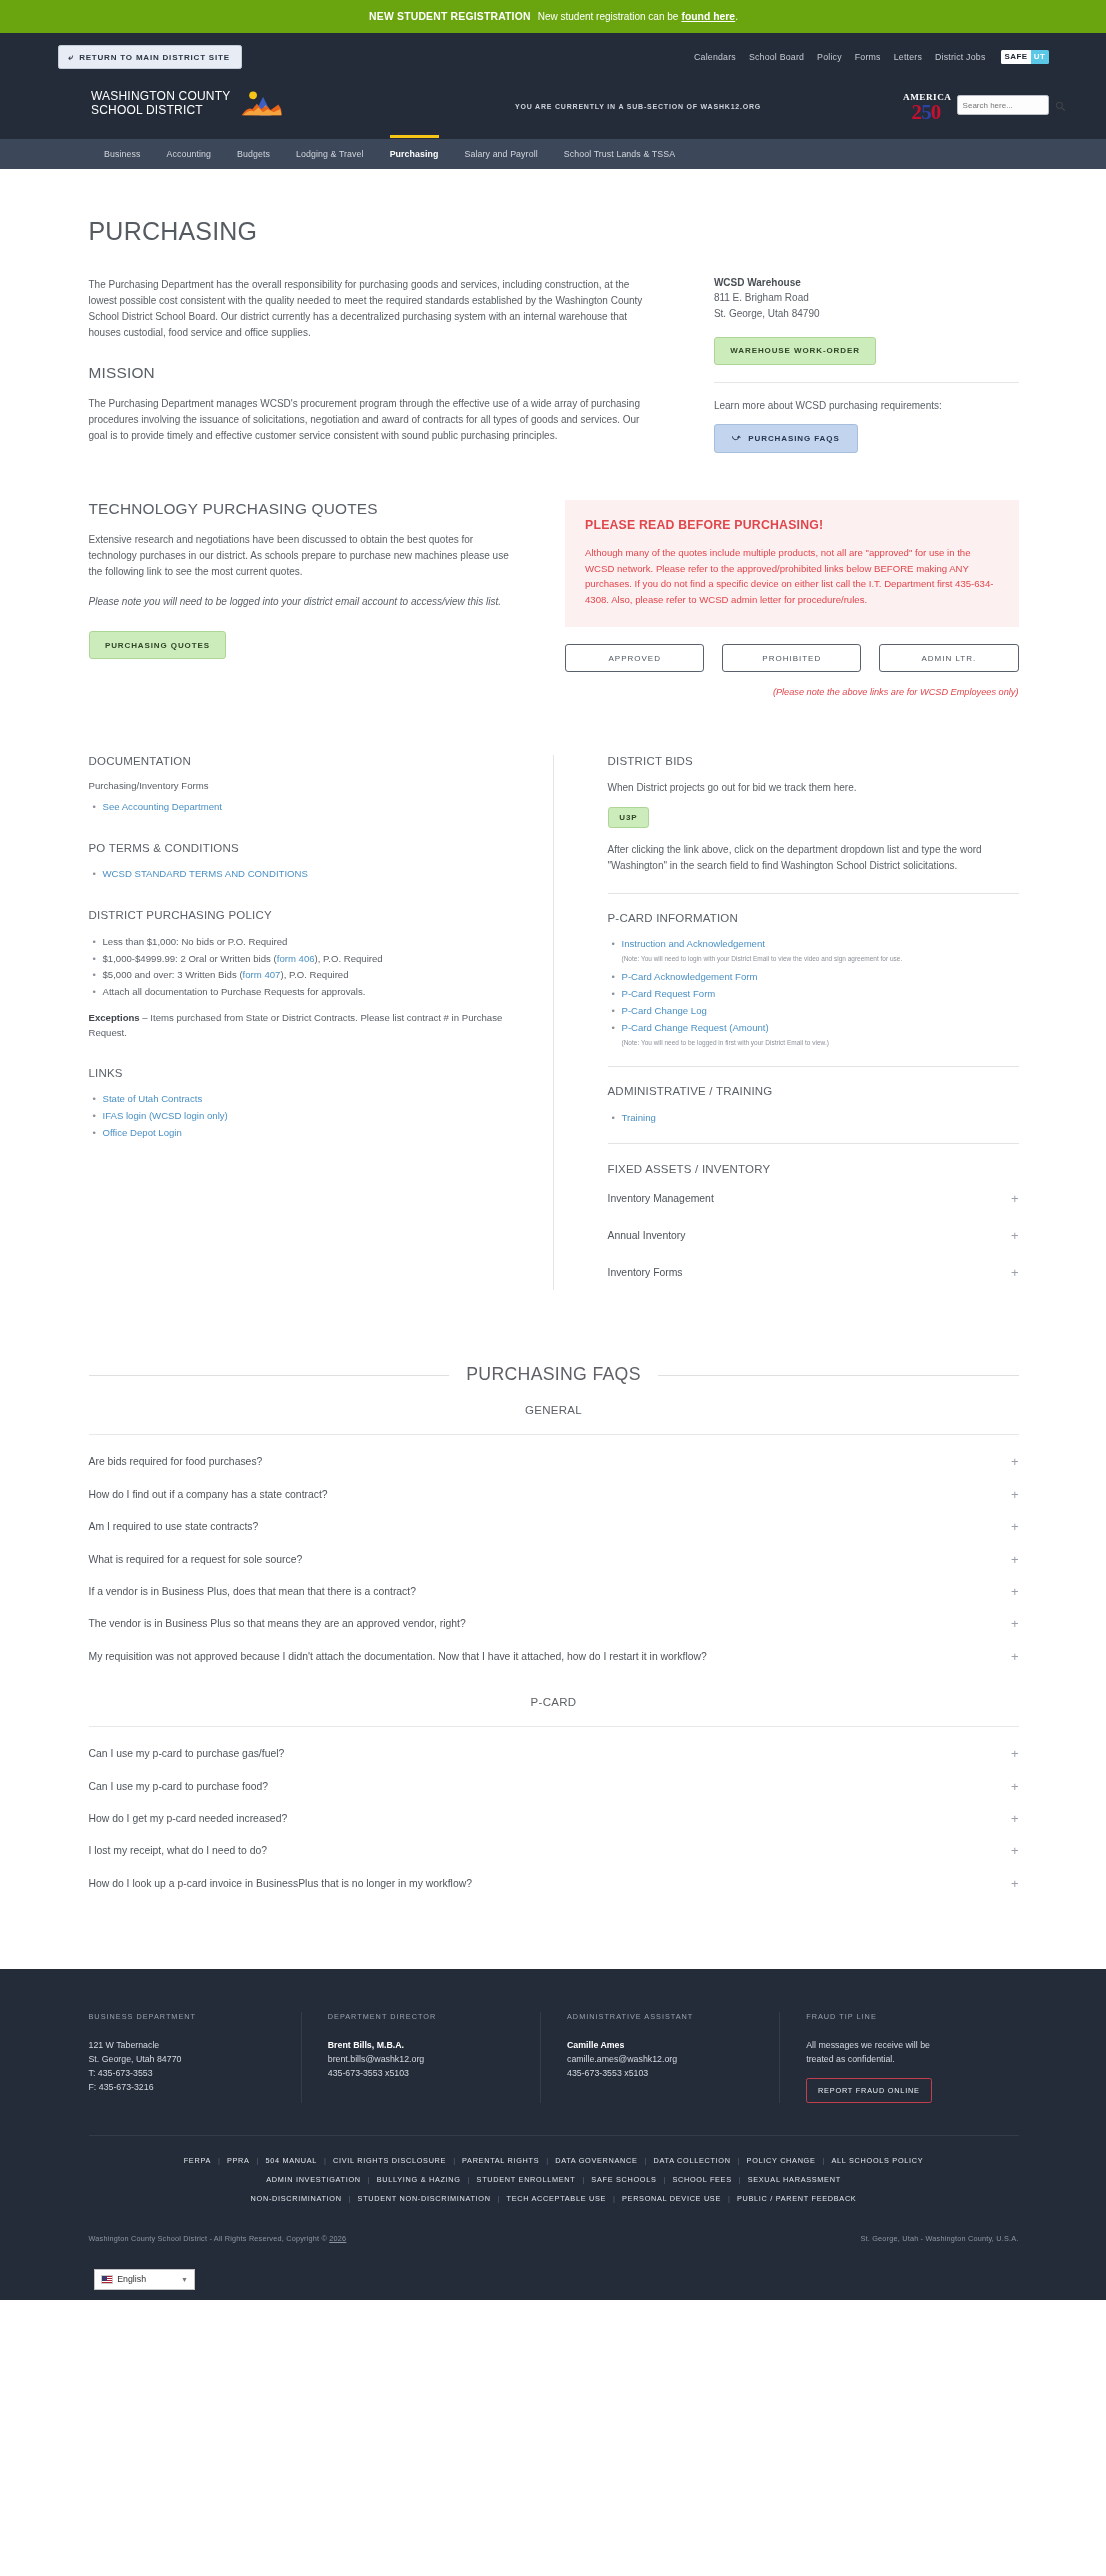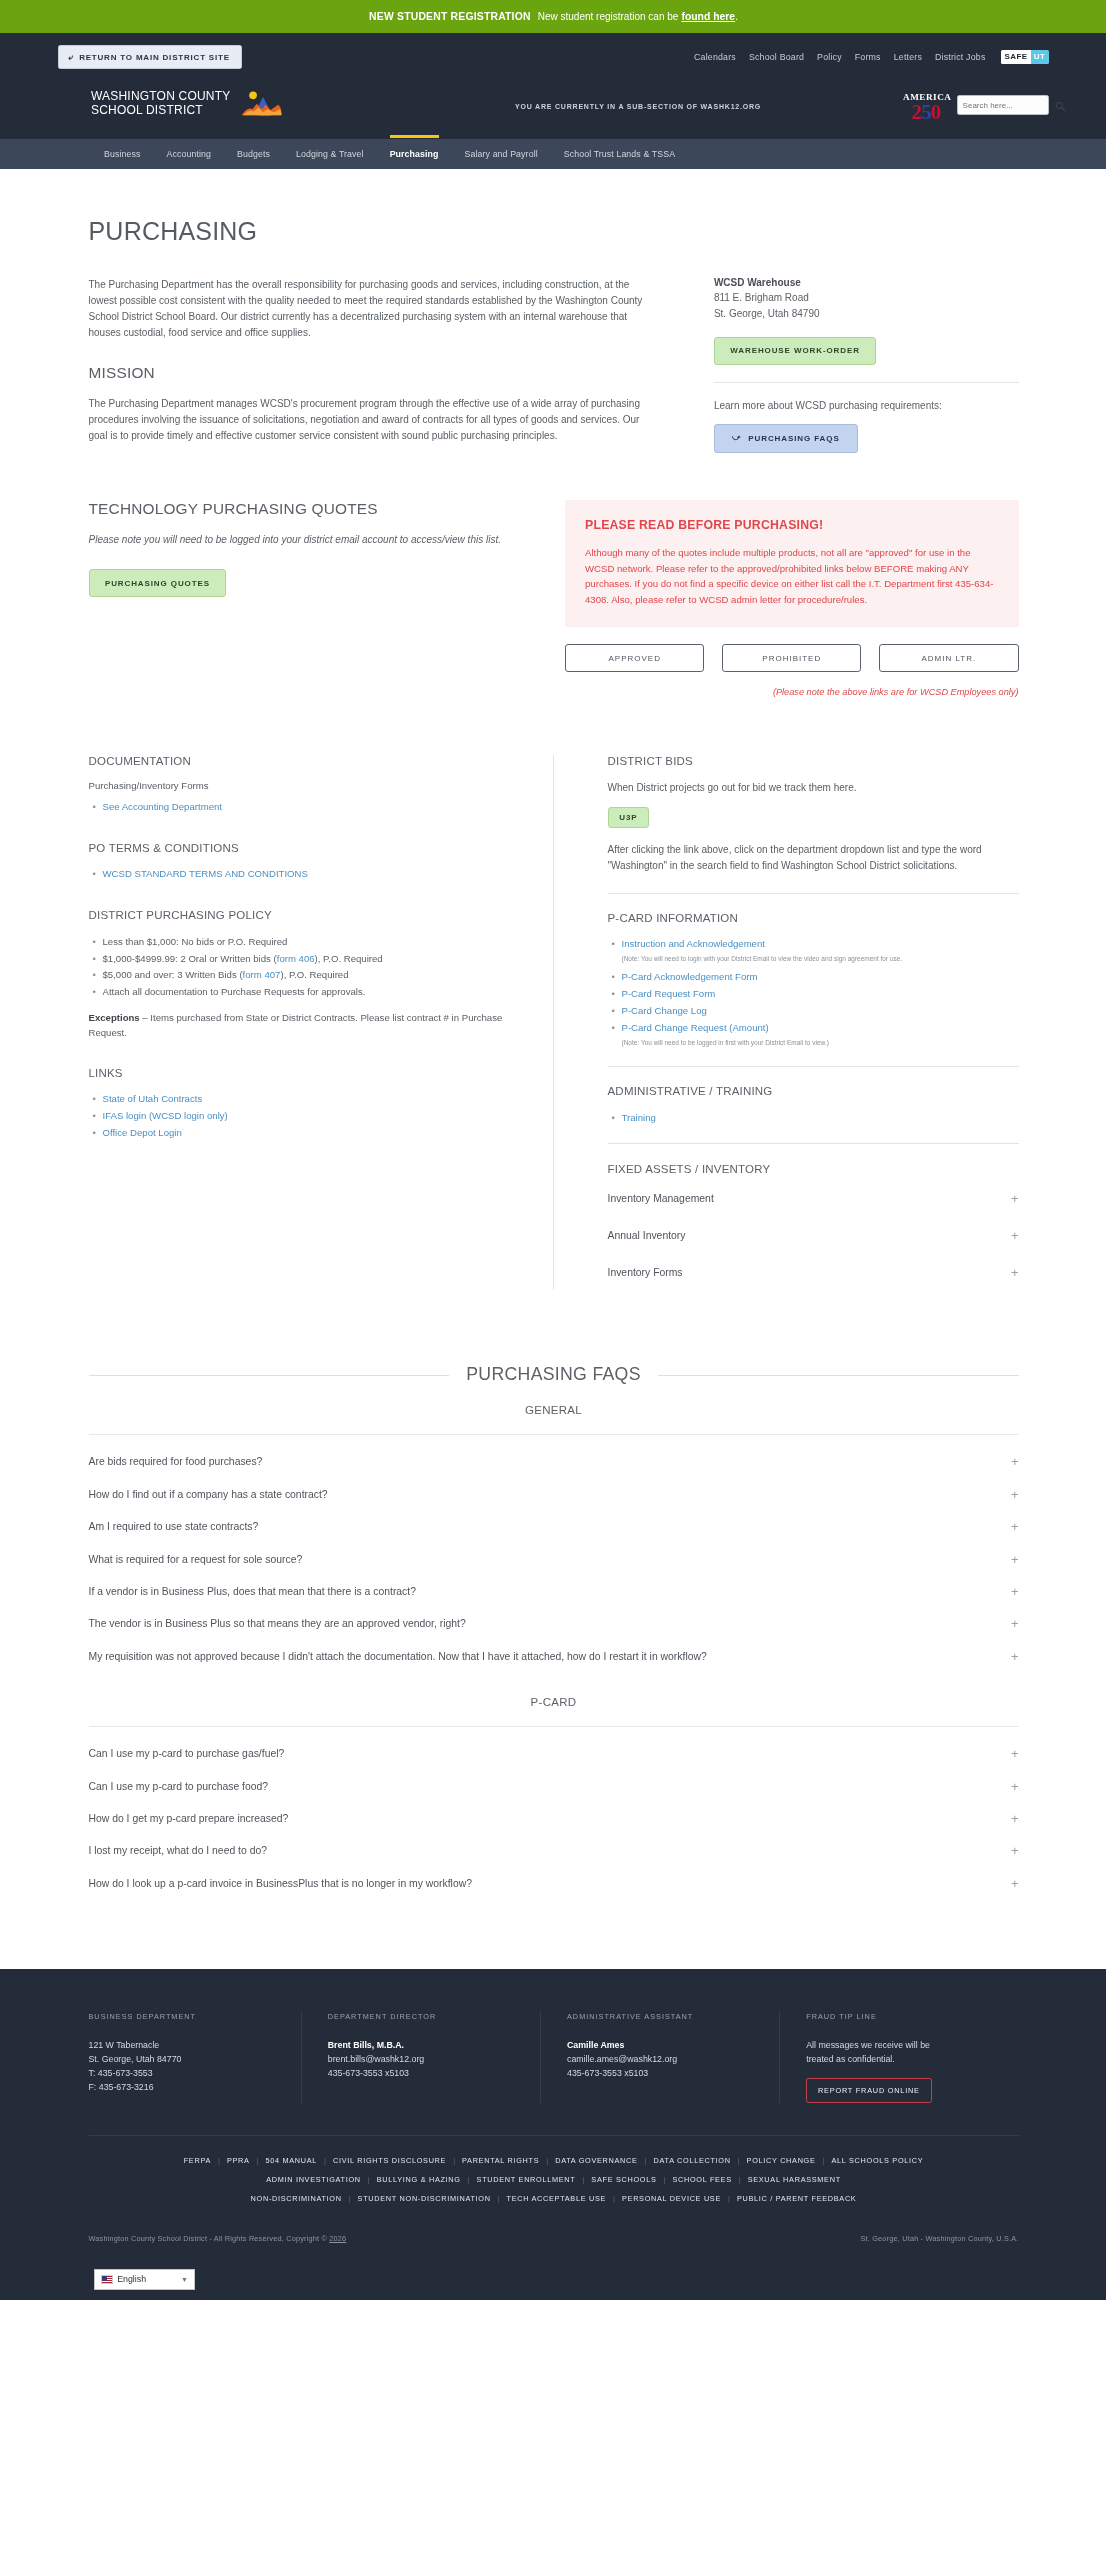--- a/index.html
+++ b/index.html
@@ -592,20 +592,21 @@
         <div class="btn btn-blue">
           <span>⤻</span>
           <span>PURCHASING FAQS</span>
         </div>
       </aside>
     </section>
 
     <section class="sec-tech">
       <div class="tech-left">
         <h2 class="sub" style="margin-top:0">TECHNOLOGY PURCHASING QUOTES</h2>
+        <p class="body">Extensive research and negotiations have been discussed to obtain the best quotes for technology purchases in our district. As schools prepare to purchase new machines please use the following link to see the most current quotes.</p>
         <p class="italic-note">Please note you will need to be logged into your district email account to access/view this list.</p>
         <div class="btn btn-green" style="margin-top:9.2px">PURCHASING QUOTES</div>
       </div>
       <div class="tech-right">
         <div class="warn-box">
           <div class="warn-title">PLEASE READ BEFORE PURCHASING!</div>
           <div class="warn-body">Although many of the quotes include multiple products, not all are "approved" for use in the WCSD network. Please refer to the approved/prohibited links below BEFORE making ANY purchases. If you do not find a specific device on either list call the I.T. Department first 435-634-4308. Also, please refer to WCSD admin letter for procedure/rules.</div>
         </div>
         <div class="warn-btns">
           <div class="btn-outline">APPROVED</div>
@@ -745,21 +746,21 @@
       <div class="faq-list">
         <div class="faq-item">
             <span class="faq-q">Can I use my p-card to purchase gas/fuel?</span>
             <span class="faq-plus">+</span>
           </div>
         <div class="faq-item">
             <span class="faq-q">Can I use my p-card to purchase food?</span>
             <span class="faq-plus">+</span>
           </div>
         <div class="faq-item">
-            <span class="faq-q">How do I get my p-card prepare increased?</span>
+            <span class="faq-q">How do I get my p-card needed increased?</span>
             <span class="faq-plus">+</span>
           </div>
         <div class="faq-item">
             <span class="faq-q">I lost my receipt, what do I need to do?</span>
             <span class="faq-plus">+</span>
           </div>
         <div class="faq-item">
             <span class="faq-q">How do I look up a p-card invoice in BusinessPlus that is no longer in my workflow?</span>
             <span class="faq-plus">+</span>
           </div>

